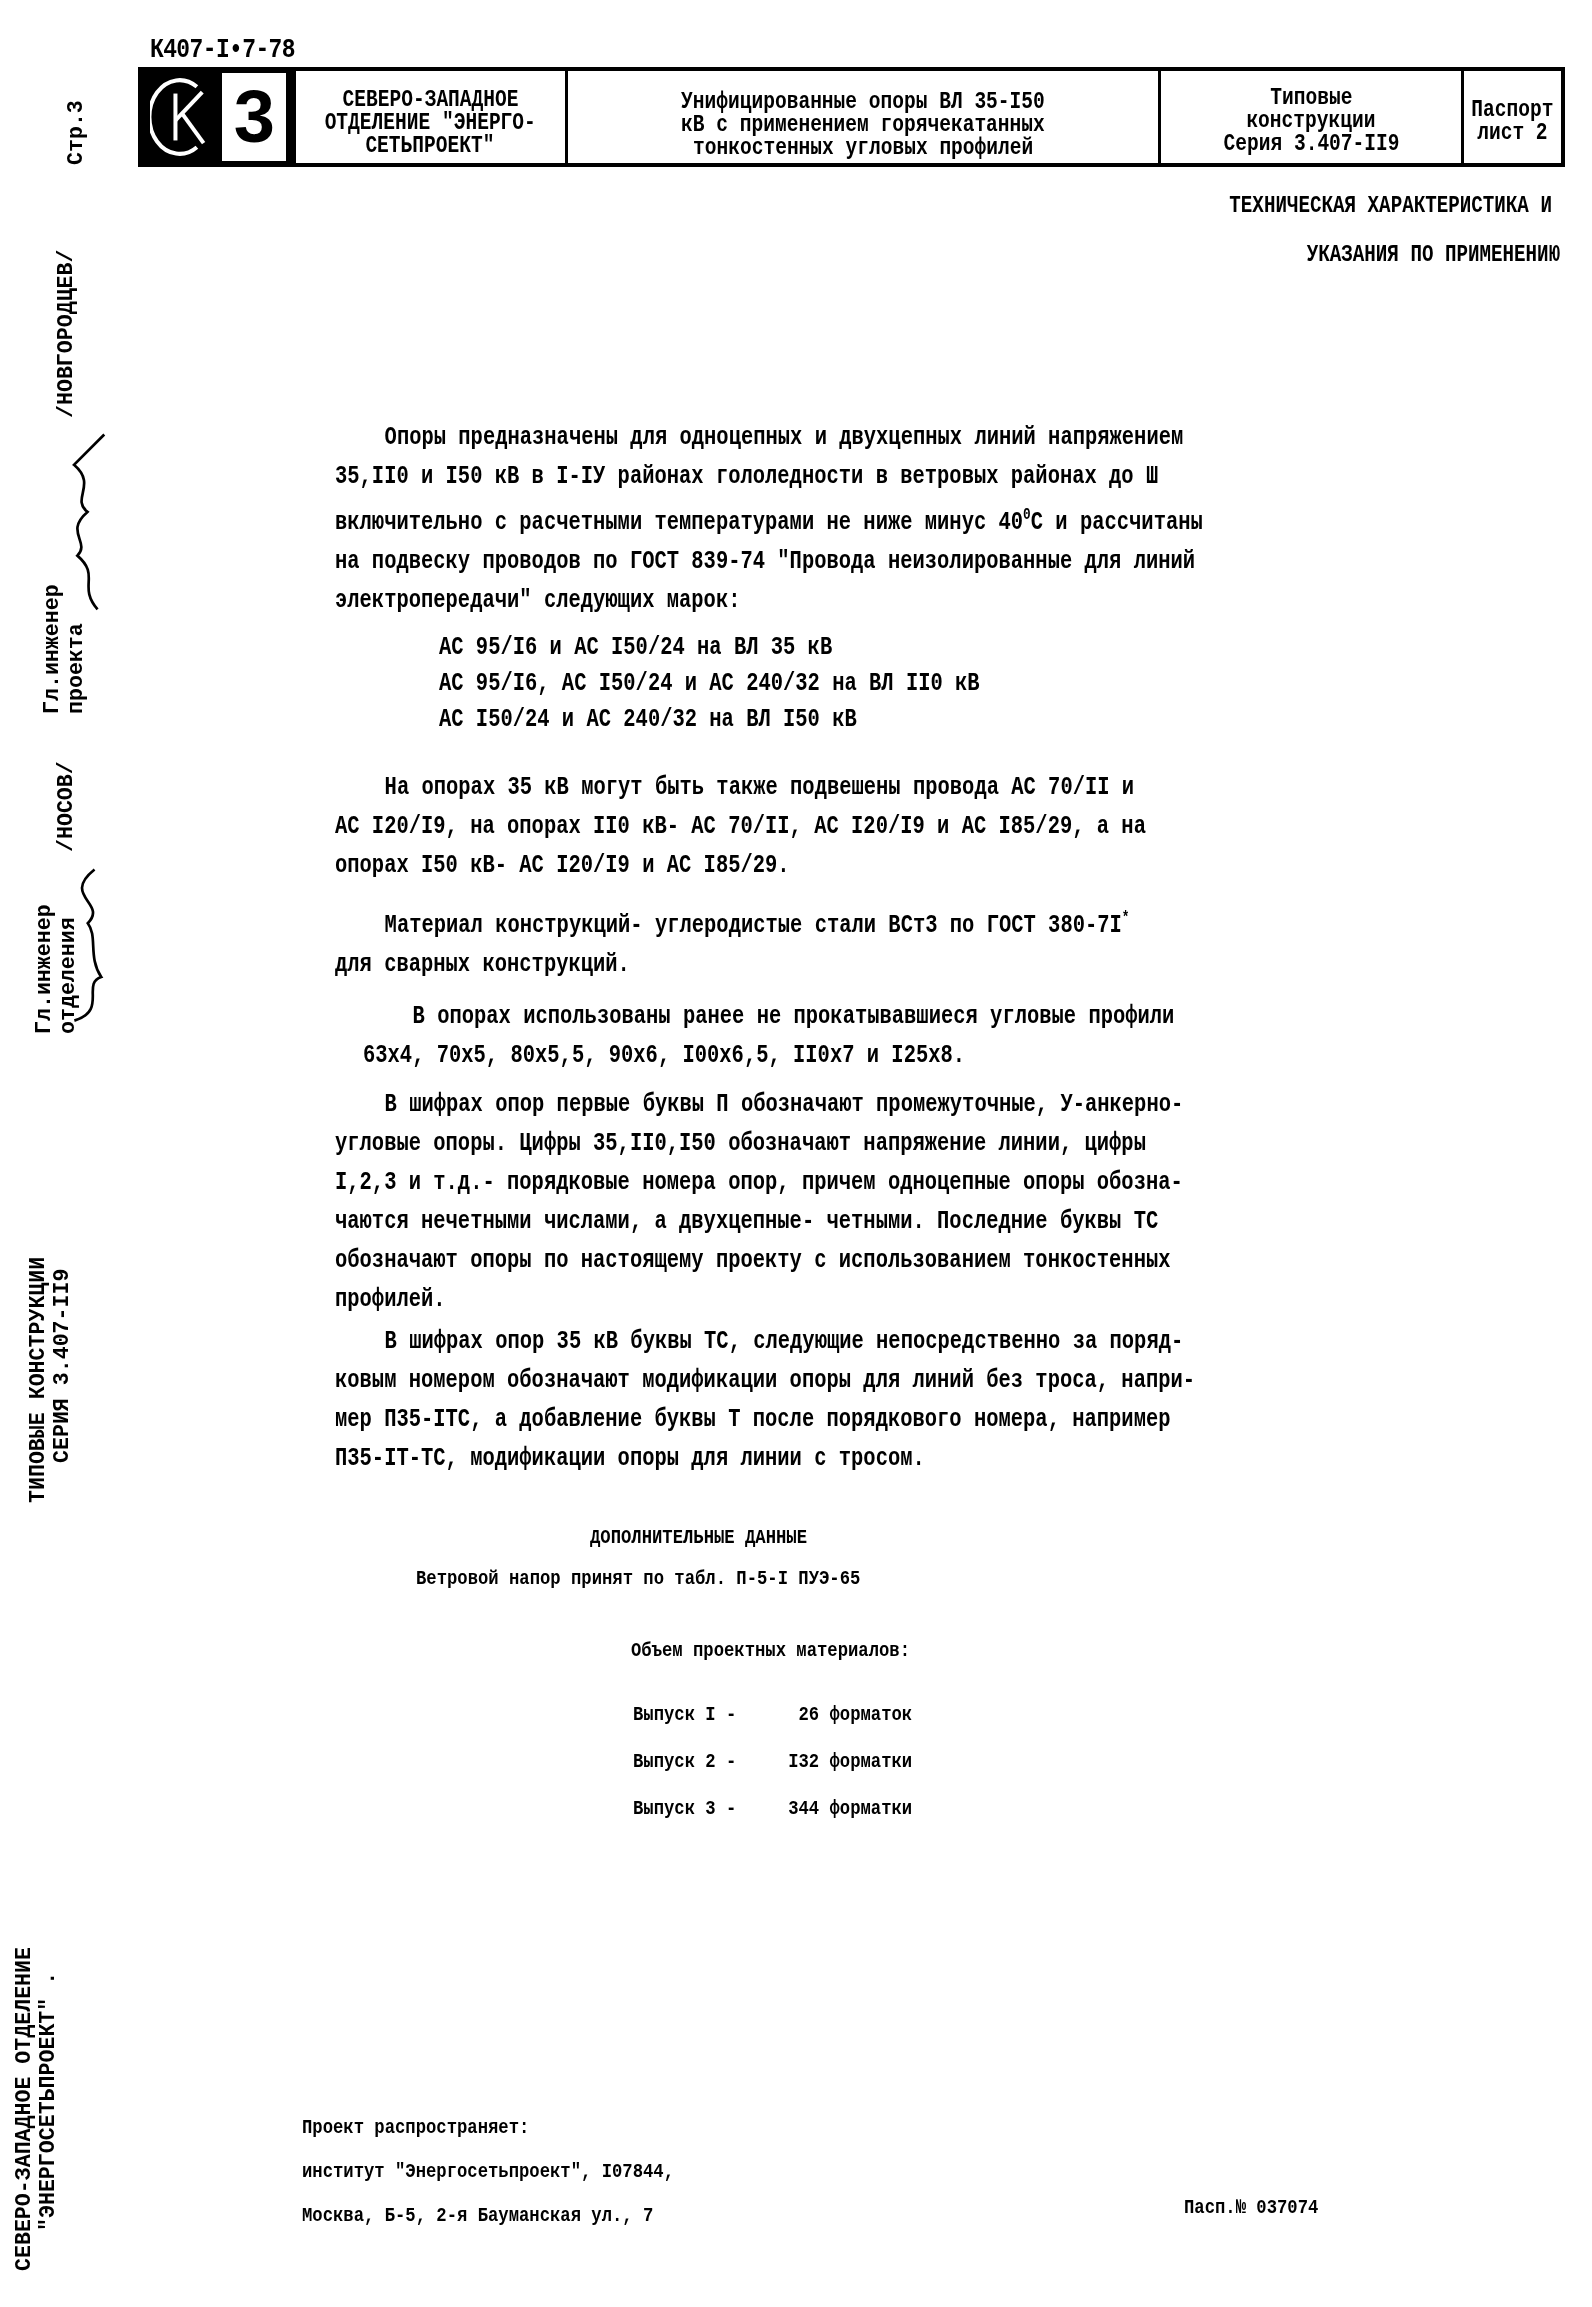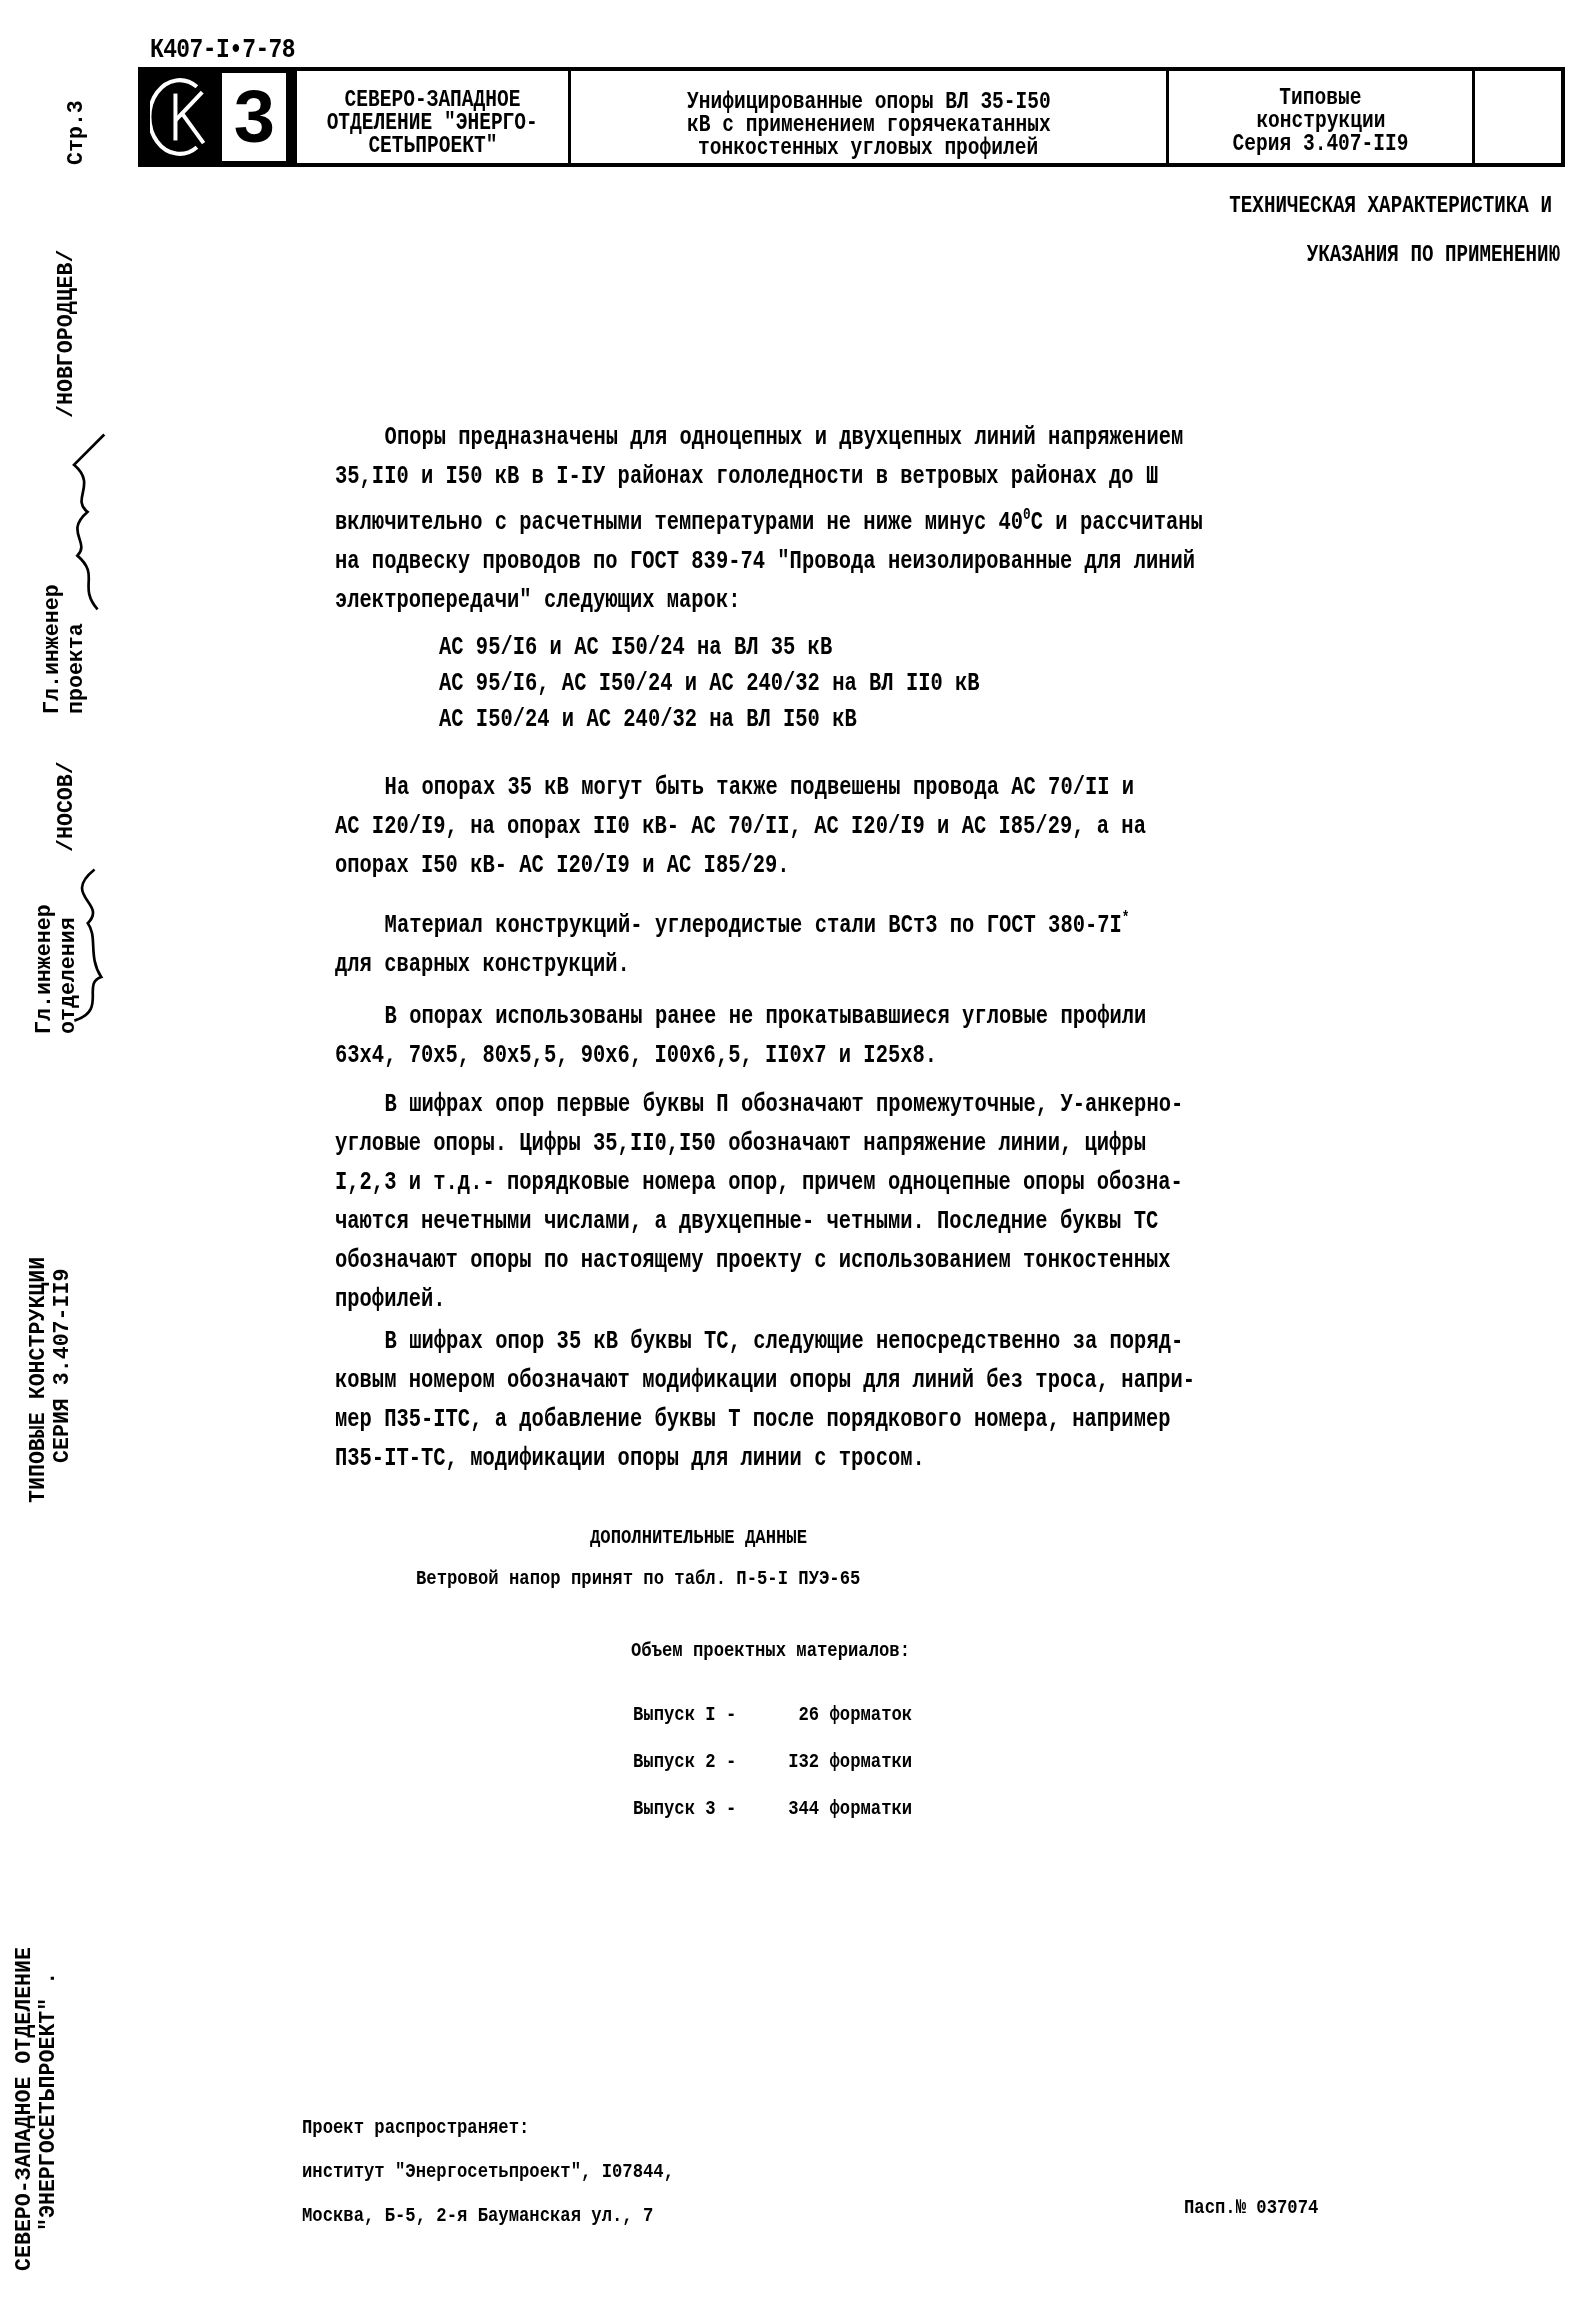--- a/index.html
+++ b/index.html
@@ -72,20 +72,24 @@
   <div class="cell" id="title-cell">
     <span>Унифицированные опоры ВЛ 35-I50</span>
     <span>кВ с применением горячекатанных</span>
     <span>тонкостенных угловых профилей</span>
   </div>
   <div class="cell" id="series-cell">
     <span>Типовые</span>
     <span>конструкции</span>
     <span>Серия 3.407-II9</span>
   </div>
+  <div class="cell" id="passport-cell">
+    <span>Паспорт</span>
+    <span>лист 2</span>
+  </div>
 </div>
 
 <div class="vert" style="left:64px; top:165px;">
   <span>Стр.3</span>
 </div>
 <div class="vert" style="left:40px; top:714px;">
   <span>Гл.инженер</span>
   <span>проекта</span>
 </div>
 <svg class="sig" style="left:37px; top:431px;" width="74" height="182" viewBox="0 0 110 270">
@@ -140,21 +144,21 @@
   <span class="ln indent">На опорах 35 кВ могут быть также подвешены провода АС 70/II и</span>
   <span class="ln">АС I20/I9, на опорах II0 кВ-  АС 70/II, АС I20/I9 и АС I85/29, а на</span>
   <span class="ln">опорах I50 кВ- АС I20/I9 и АС I85/29.</span>
 </div>
 
 <div class="abs body-text" style="top:899px;">
   <span class="ln indent"><span>Материал конструкций- углеродистые стали ВСт3 по ГОСТ 380-7I</span><sup>*</sup></span>
   <span class="ln">для сварных конструкций.</span>
 </div>
 
-<div class="abs body-text" style="top:997px;">
+<div class="abs body-text" style="top:997px;margin-left:28px;">
   <span class="ln indent">В опорах использованы ранее не прокатывавшиеся угловые профили</span>
   <span class="ln">63х4, 70х5, 80х5,5, 90х6, I00х6,5, II0х7 и I25х8.</span>
 </div>
 
 <div class="abs body-text" style="top:1085px;">
   <span class="ln indent">В шифрах опор первые буквы П обозначают промежуточные, У-анкерно-</span>
   <span class="ln">угловые опоры. Цифры 35,II0,I50 обозначают напряжение линии, цифры</span>
   <span class="ln">I,2,3 и т.д.- порядковые номера опор, причем одноцепные опоры обозна-</span>
   <span class="ln">чаются нечетными числами, а двухцепные- четными. Последние буквы ТС</span>
   <span class="ln">обозначают опоры по настоящему проекту с использованием тонкостенных</span>

